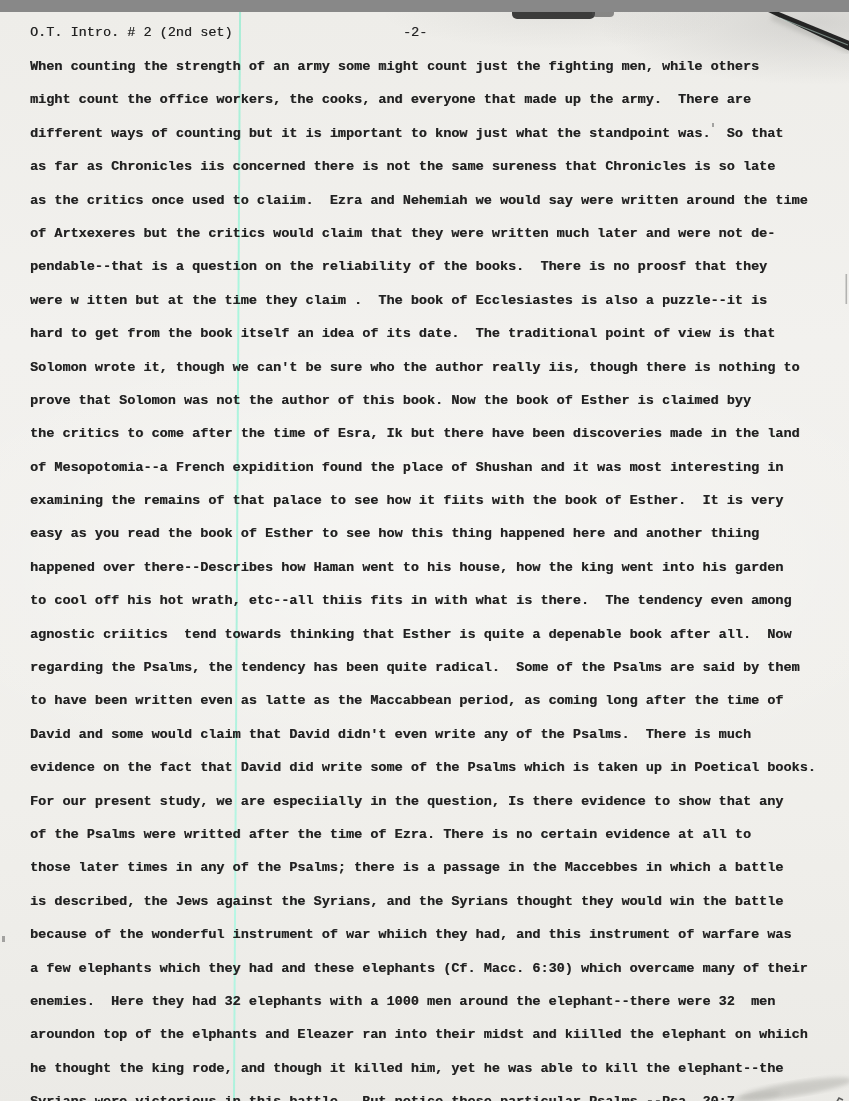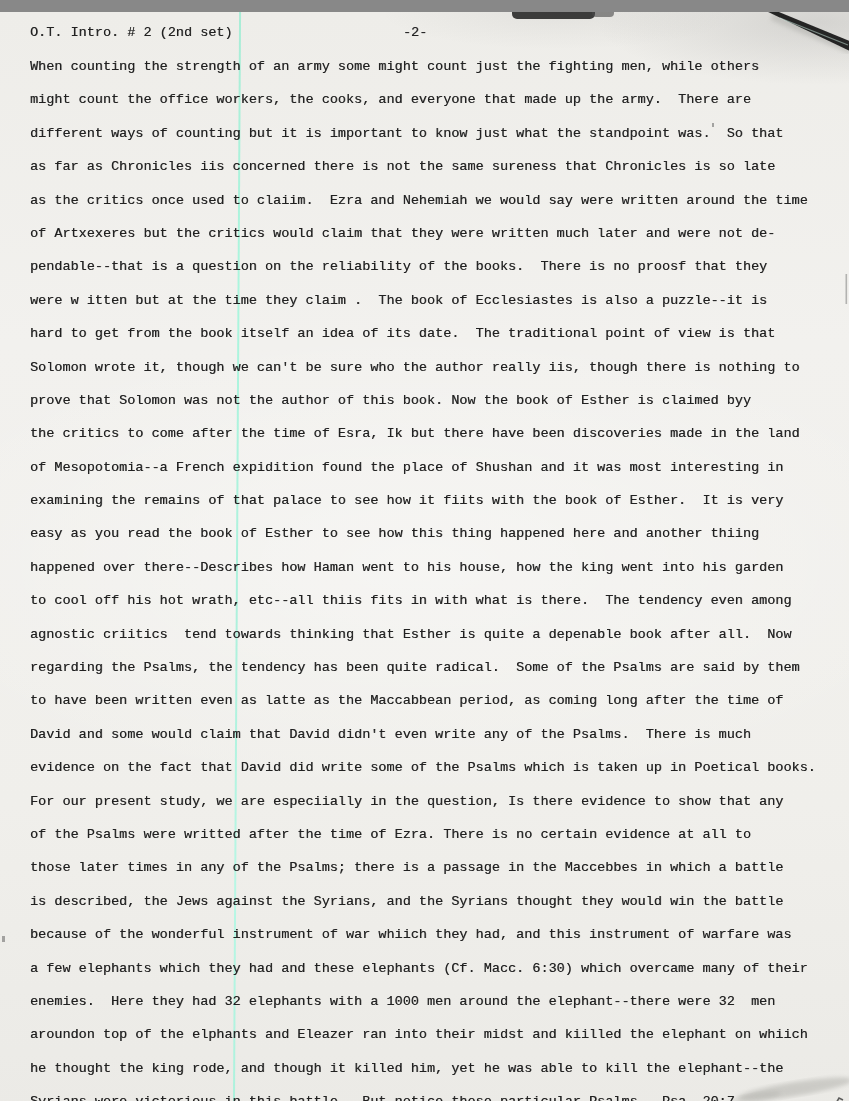--- a/index.html
+++ b/index.html
@@ -29,21 +29,21 @@
   }
   .hdr-title{left:30px;}
   .hdr-page{left:403px;}
   .body-text{
     position:absolute;left:30px;top:38px;width:815px;
     font-size:13.5px;
     line-height:33.4px;
     white-space:pre;
     text-shadow:0.4px 0 0 rgba(25,25,25,0.55);
   }
-  .body-text .line{height:33.4px;}
+  .body-text .line{height:33.4px;font-weight:bold;}
   .crease{
     position:absolute;
     left:235.5px;top:-4px;
     width:2px;height:1110px;
     transform:rotate(0.32deg);
     transform-origin:center;
     background:linear-gradient(180deg,
       rgba(140,236,206,0.70) 0%,
       rgba(168,246,221,0.95) 25%,
       rgba(150,240,214,0.75) 55%,

